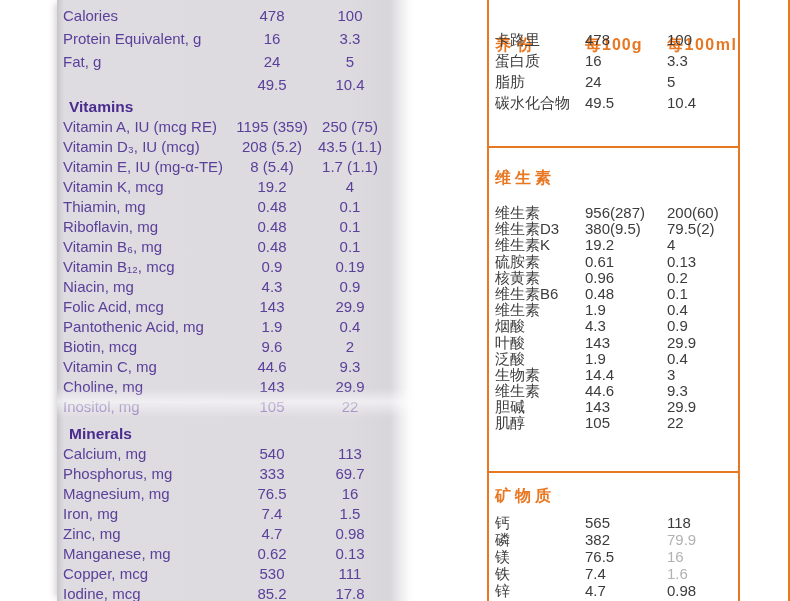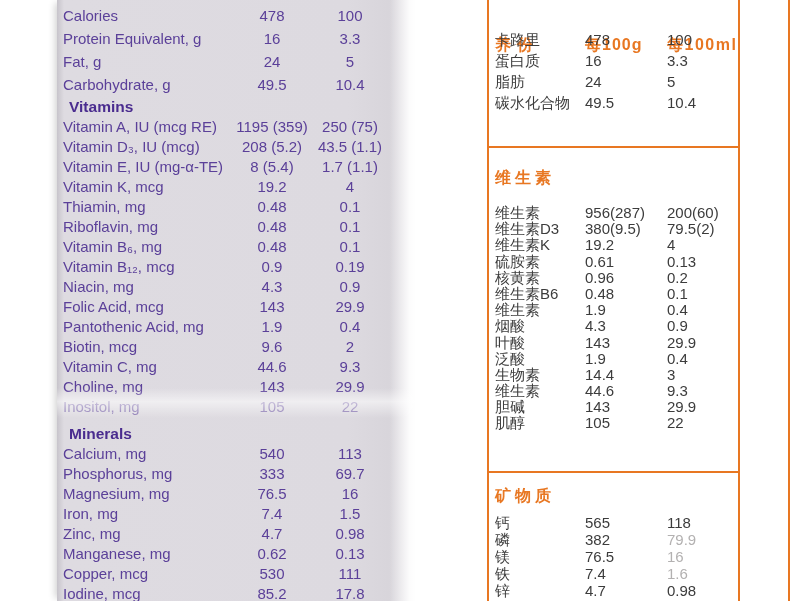--- a/index.html
+++ b/index.html
@@ -78,21 +78,20 @@
           <span class="cellA">Protein Equivalent, g</span>
           <span class="cellB">16</span>
           <span class="cellC">3.3</span>
         </div>
         <div class="row">
           <span class="cellA">Fat, g</span>
           <span class="cellB">24</span>
           <span class="cellC">5</span>
         </div>
         <div class="row">
-          <span class="cellA">Carbohydrate, g</span>
           <span class="cellB">49.5</span>
           <span class="cellC">10.4</span>
         </div>
       </div>
     <div class="lp-header h-vit">Vitamins</div>
     <div class="lp-rows sec1" id="lp-rows-1">
         <div class="row">
           <span class="cellA">Vitamin A, IU (mcg RE)</span>
           <span class="cellB">1195 (359)</span>
           <span class="cellC">250 (75)</span>

